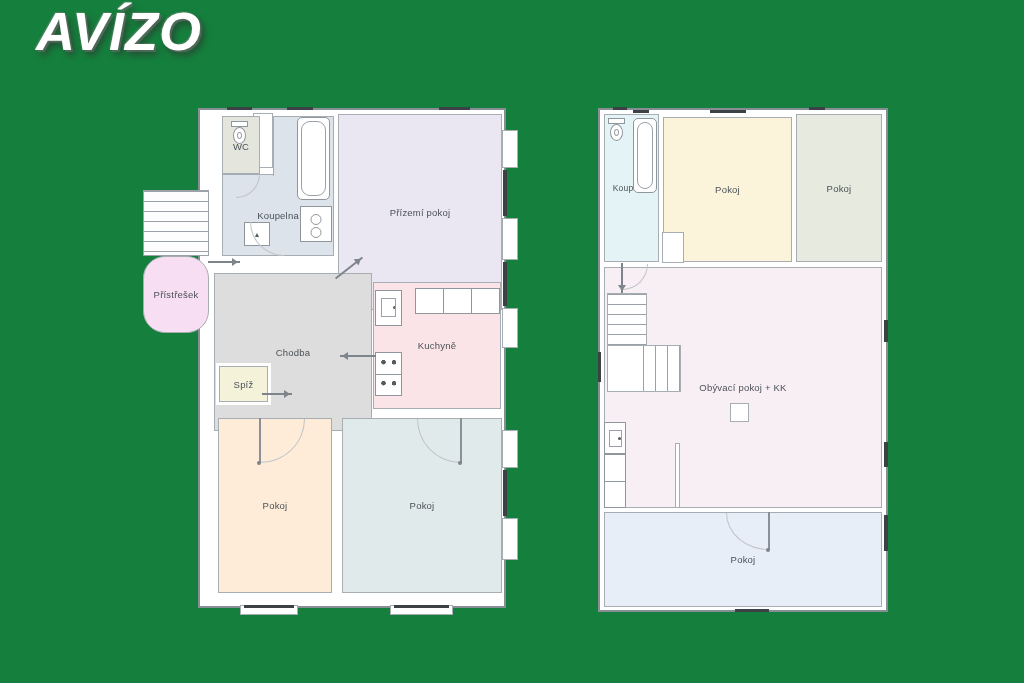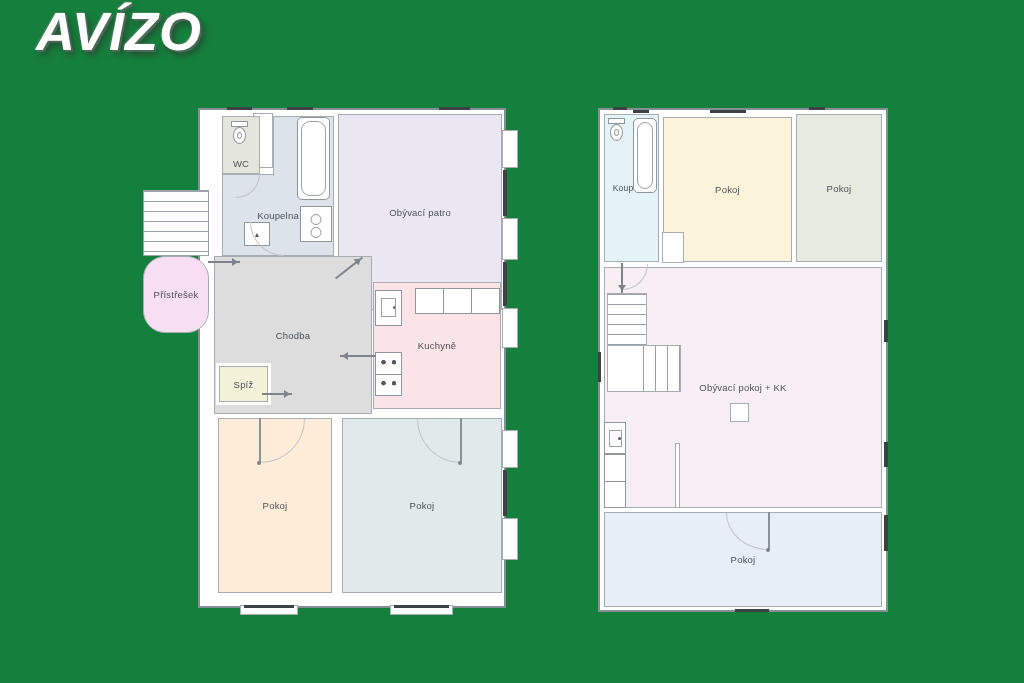--- a/index.html
+++ b/index.html
@@ -10,21 +10,21 @@
         letter-spacing:1px;color:#fff;z-index:3;
         text-shadow:2px 2px 0 rgba(110,110,110,.6),4px 5px 7px rgba(45,45,45,.65),-1px -1px 1px rgba(150,150,150,.4);}
   .floor-title{position:absolute;top:30px;font-weight:800;font-size:37px;color:#1d1d1d;z-index:4;letter-spacing:.5px;}
   .plan{position:absolute;}
   
   .shell{position:absolute;background:#fff;border:2px solid #878e95;box-sizing:border-box;}
   .room{position:absolute;border:1px solid #a6adb3;box-sizing:border-box;display:flex;
         align-items:center;justify-content:center;text-align:center;
         font-size:9.5px;color:#4b5157;letter-spacing:.2px;}
   .room.small-label{font-size:8.5px;}
-  .room.label-bottom{align-items:flex-end;padding-bottom:4px;}
+  .room.label-bottom{align-items:flex-end;padding-bottom:21px;}
   .whitebox{position:absolute;background:#fff;border:1px solid #a6adb3;box-sizing:border-box;}
   .outline-only{position:absolute;border:1.5px solid #9aa1a8;background:#fdfdfd;box-sizing:border-box;}
   .treads-h{background-image:repeating-linear-gradient(to bottom,#9aa1a8 0 1px,transparent 1px 10px);}
   .treads-v{background-image:repeating-linear-gradient(to right,#9aa1a8 0 1px,transparent 1px 12px);}
   .inset-wall{box-shadow:0 0 0 3px #fff;}
   .wbar-h{position:absolute;height:3.5px;background:#3c4146;}
   .wbar-v{position:absolute;width:3.5px;background:#3c4146;}
   .sill{position:absolute;background:#fff;border:1px solid #a6adb3;box-sizing:border-box;}
   
   .arc{position:absolute;box-sizing:border-box;border:0 solid #bfc4c9;background:transparent;}
@@ -92,24 +92,24 @@
     </div>
     <div class="toilet-tank" style="left:91px;top:21px;width:17px;height:6px;"></div>
     <div class="toilet-bowl" style="left:93px;top:27px;width:13px;height:17px;"></div>
     <div class="tub" style="left:157px;top:17px;width:33px;height:83px;"></div>
     <div class="washer" style="left:160px;top:106px;width:32px;height:36px;"></div>
     <div class="heater" style="left:104px;top:122px;width:26px;height:24px;">▲</div>
     <div class="arc bl" style="left:110px;top:122px;width:34px;height:34px;"></div>
     <div class="arc br" style="left:96px;top:74px;width:24px;height:24px;"></div>
 
     <div class="room" style="left: 198px; top: 14px; width: 164px; height: 196px; background-color: rgb(234, 231, 243);">
-      <span>Obývací patro</span>
-    </div>
-
-    <div class="room" style="left: 74px; top: 156px; width: 158px; height: 158px; background-color: rgb(221, 221, 221);">
+      <span>Přízemí pokoj</span>
+    </div>
+
+    <div class="room" style="left: 74px; top: 173px; width: 158px; height: 158px; background-color: rgb(221, 221, 221);">
       <span>Chodba</span>
     </div>
     <div class="room inset-wall" style="left: 79px; top: 266px; width: 49px; height: 36px; background-color: rgb(244, 242, 217);">
       <span>Spíž</span>
     </div>
 
     <div class="room" style="left: 233px; top: 182px; width: 128px; height: 127px; background-color: rgb(251, 228, 232);">
       <span>Kuchyně</span>
     </div>
     <div class="counter" style="left:275px;top:188px;width:85px;height:26px;">

